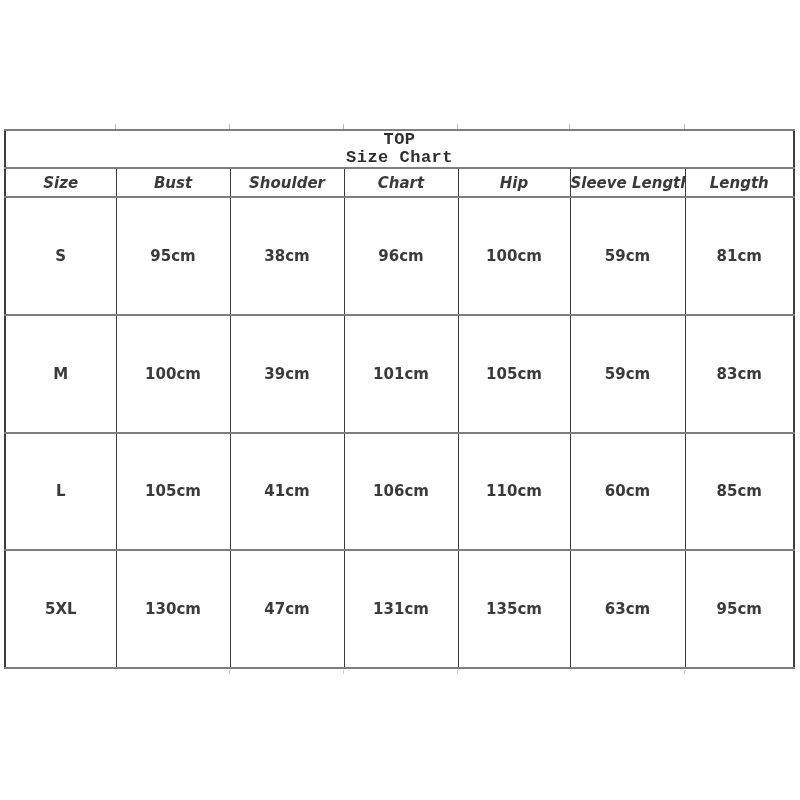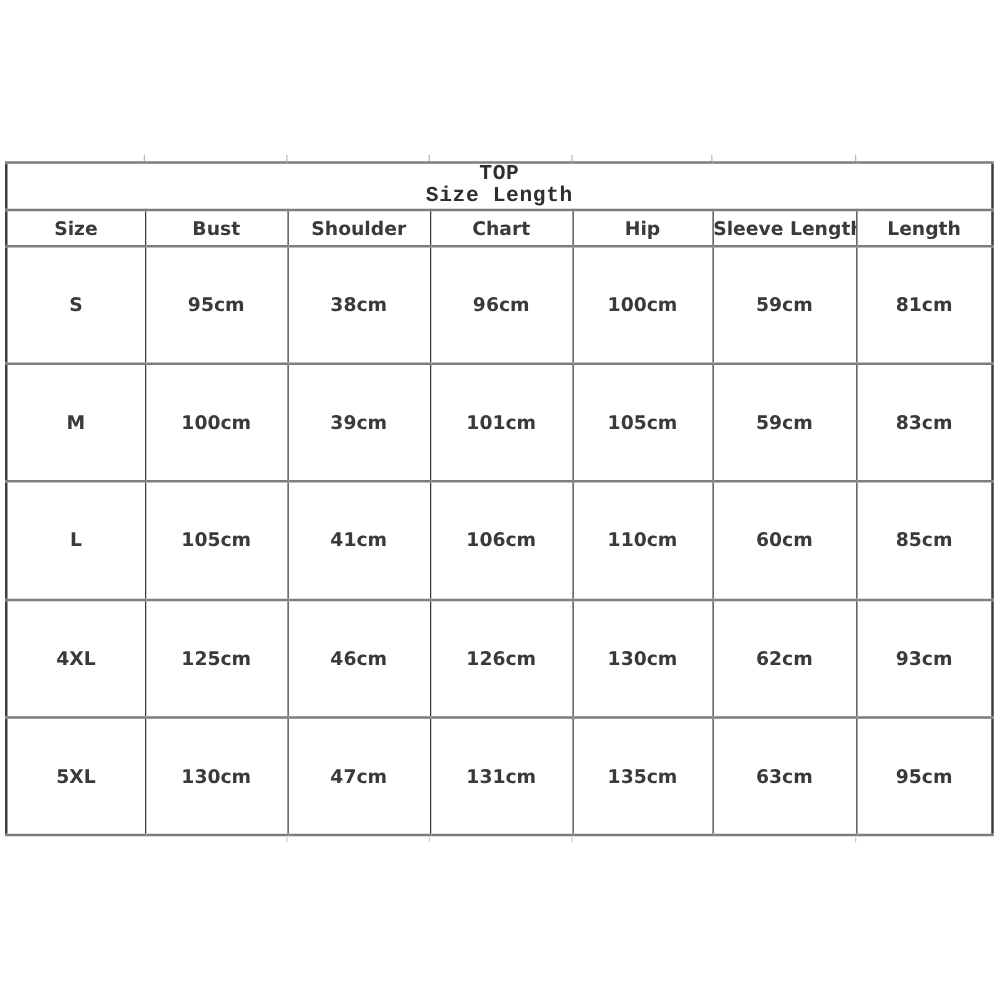--- a/index.html
+++ b/index.html
@@ -50,21 +50,21 @@
   }
   .title-line {
     font-family: "Liberation Mono", "DejaVu Sans Mono", monospace;
     font-weight: bold;
     font-size: 17px;
     line-height: 18px;
     letter-spacing: 0.5px;
     color: #2e2e2e;
     text-align: center;
   }
-  .header-row { height: 29px; }
+  .header-row { height: 29px; font-style: italic; }
   .data-row { height: 59px; }
   .tick {
     position: absolute;
     width: 1px;
     background: #b9b9b9;
   }
   .tick-top { top: 124px; height: 5px; }
   .tick-bottom { top: 670px; height: 4px; background: #cfcfcf; }
 </style>
 </head>
@@ -92,21 +92,21 @@
       <col style="width:114px">
       <col style="width:114px">
       <col style="width:112px">
       <col style="width:115px">
       <col>
     </colgroup>
     <thead>
       <tr class="title-row">
         <td class="title-cell" colspan="7">
           <div class="title-line">TOP</div>
-          <div class="title-line">Size Length</div>
+          <div class="title-line">Size Chart</div>
         </td>
       </tr>
       <tr class="header-row">
         <th>Size</th>
         <th>Bust</th>
         <th>Shoulder</th>
         <th>Chart</th>
         <th>Hip</th>
         <th>Sleeve Length</th>
         <th>Length</th>
@@ -134,29 +134,20 @@
       <tr class="data-row">
         <td>L</td>
         <td>105cm</td>
         <td>41cm</td>
         <td>106cm</td>
         <td>110cm</td>
         <td>60cm</td>
         <td>85cm</td>
       </tr>
       <tr class="data-row">
-        <td>4XL</td>
-        <td>125cm</td>
-        <td>46cm</td>
-        <td>126cm</td>
-        <td>130cm</td>
-        <td>62cm</td>
-        <td>93cm</td>
-      </tr>
-      <tr class="data-row">
         <td>5XL</td>
         <td>130cm</td>
         <td>47cm</td>
         <td>131cm</td>
         <td>135cm</td>
         <td>63cm</td>
         <td>95cm</td>
       </tr>
     </tbody>
   </table>

